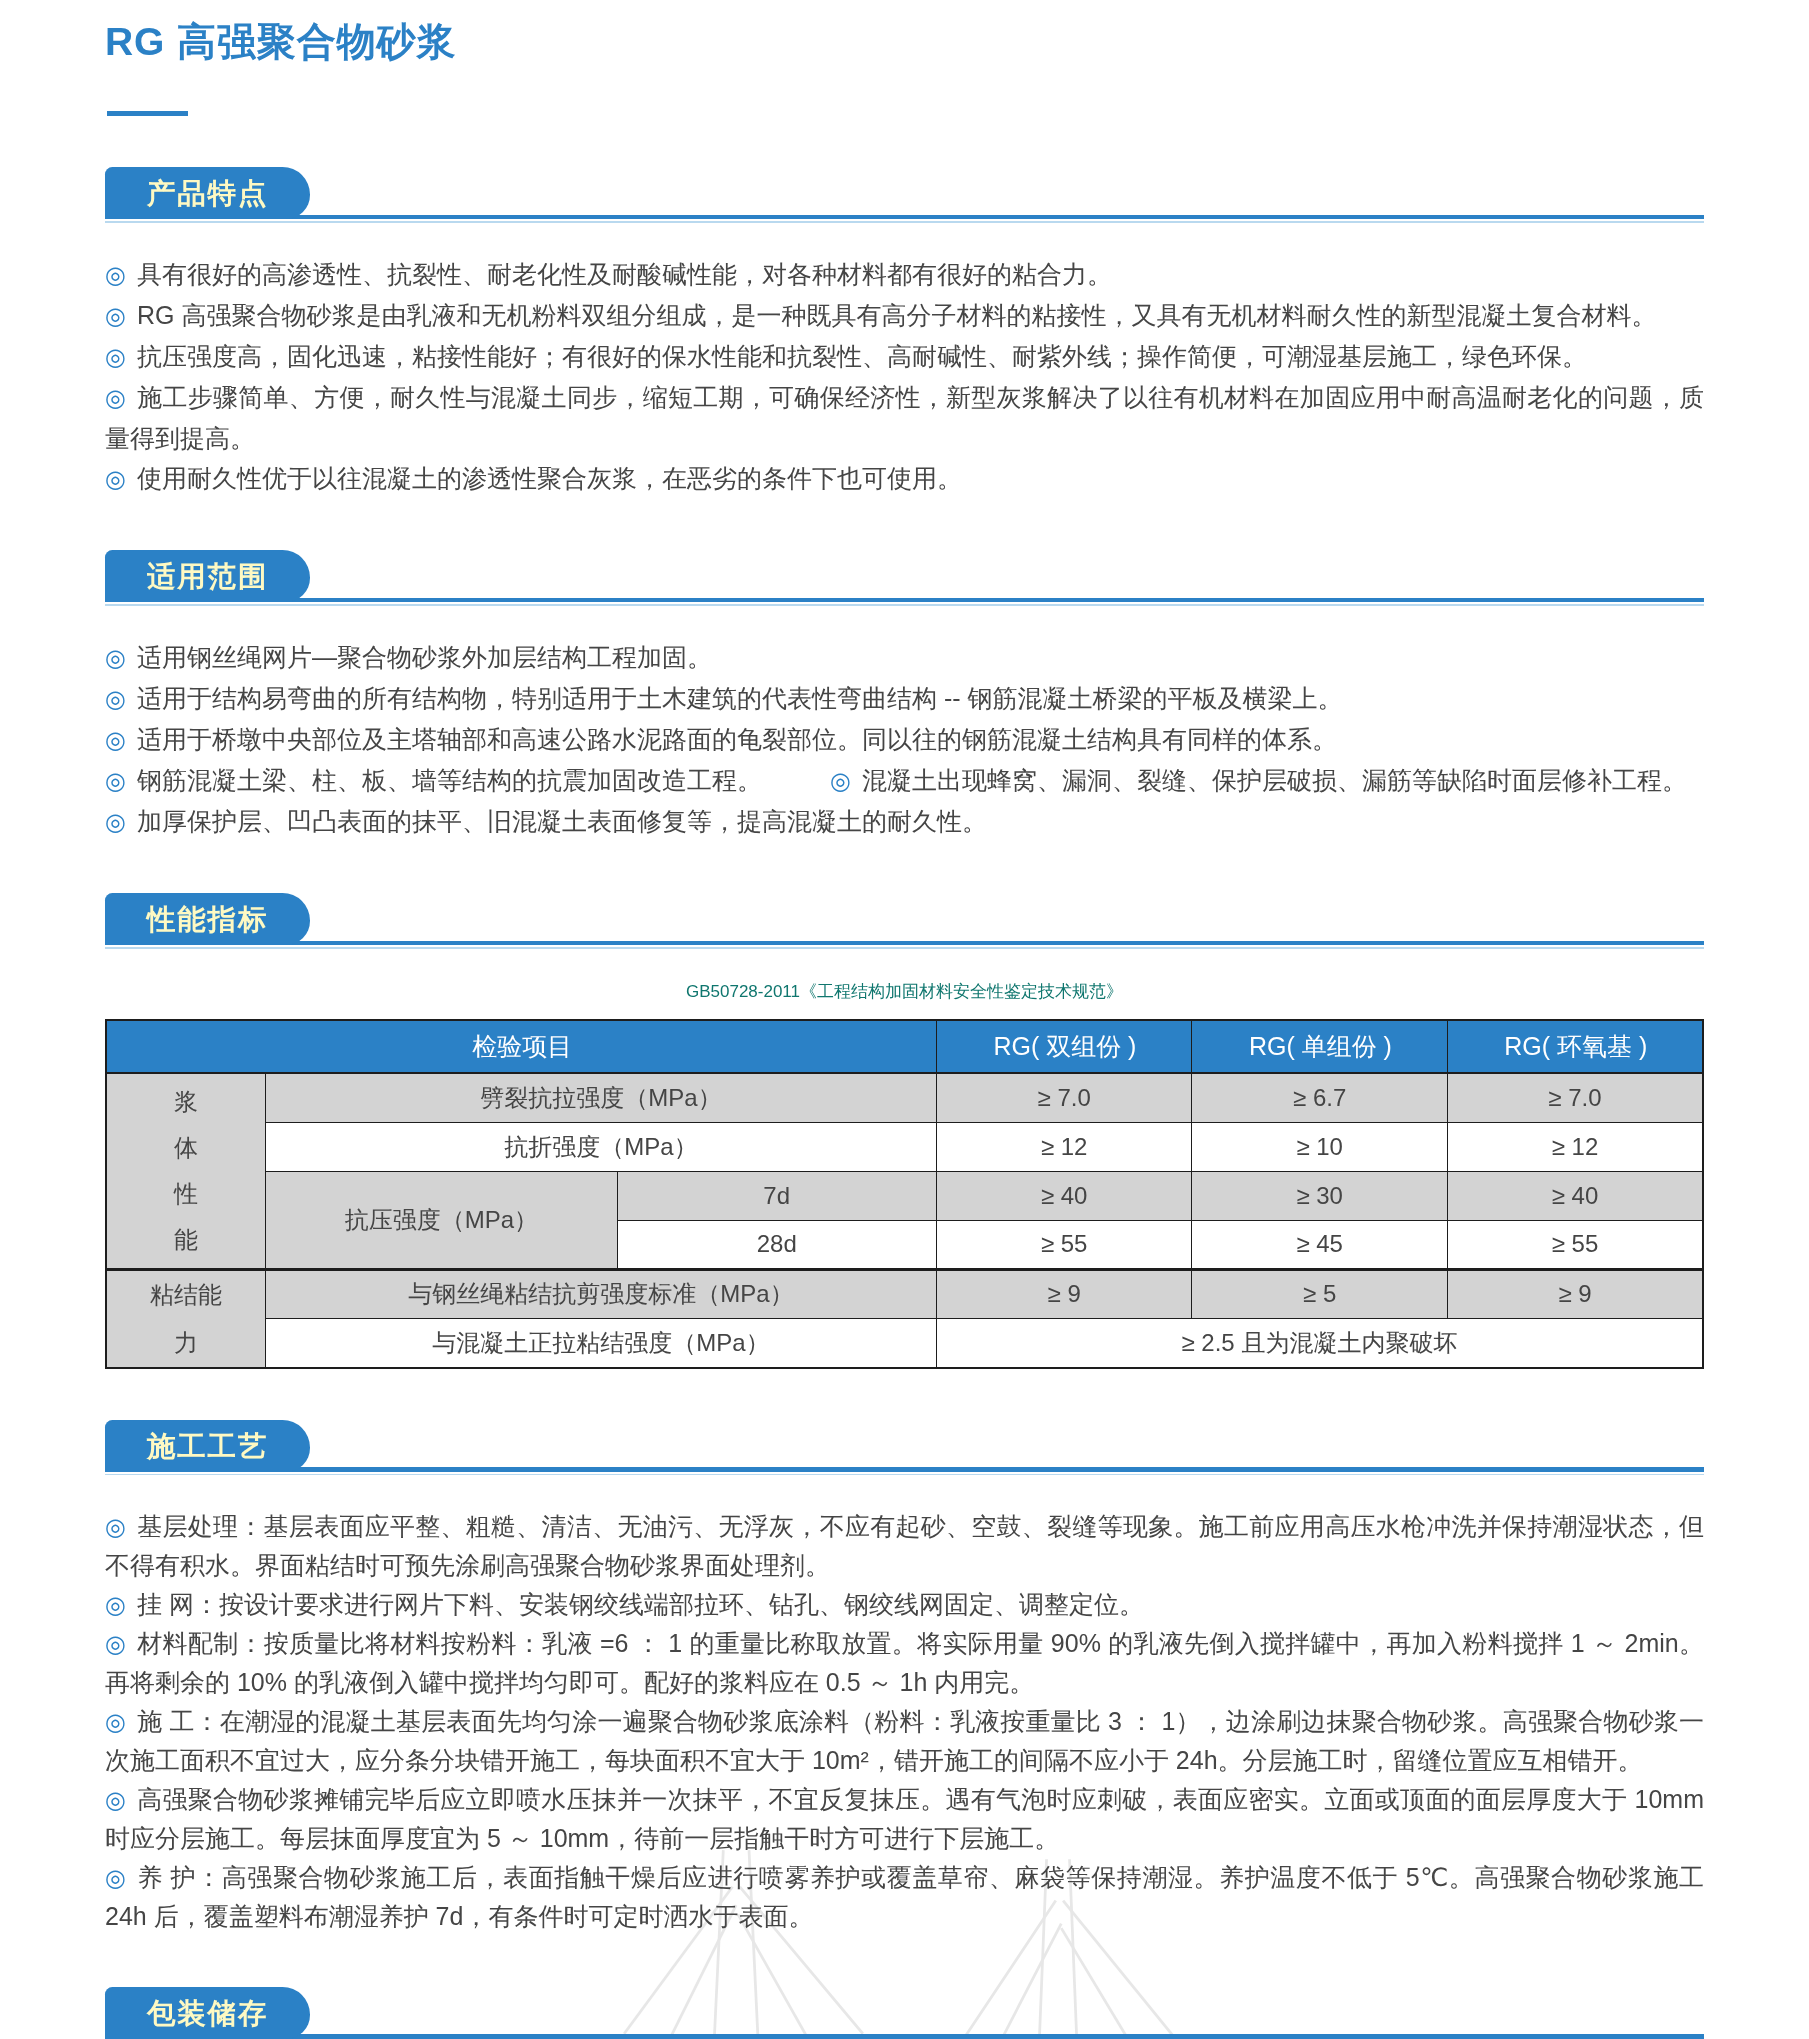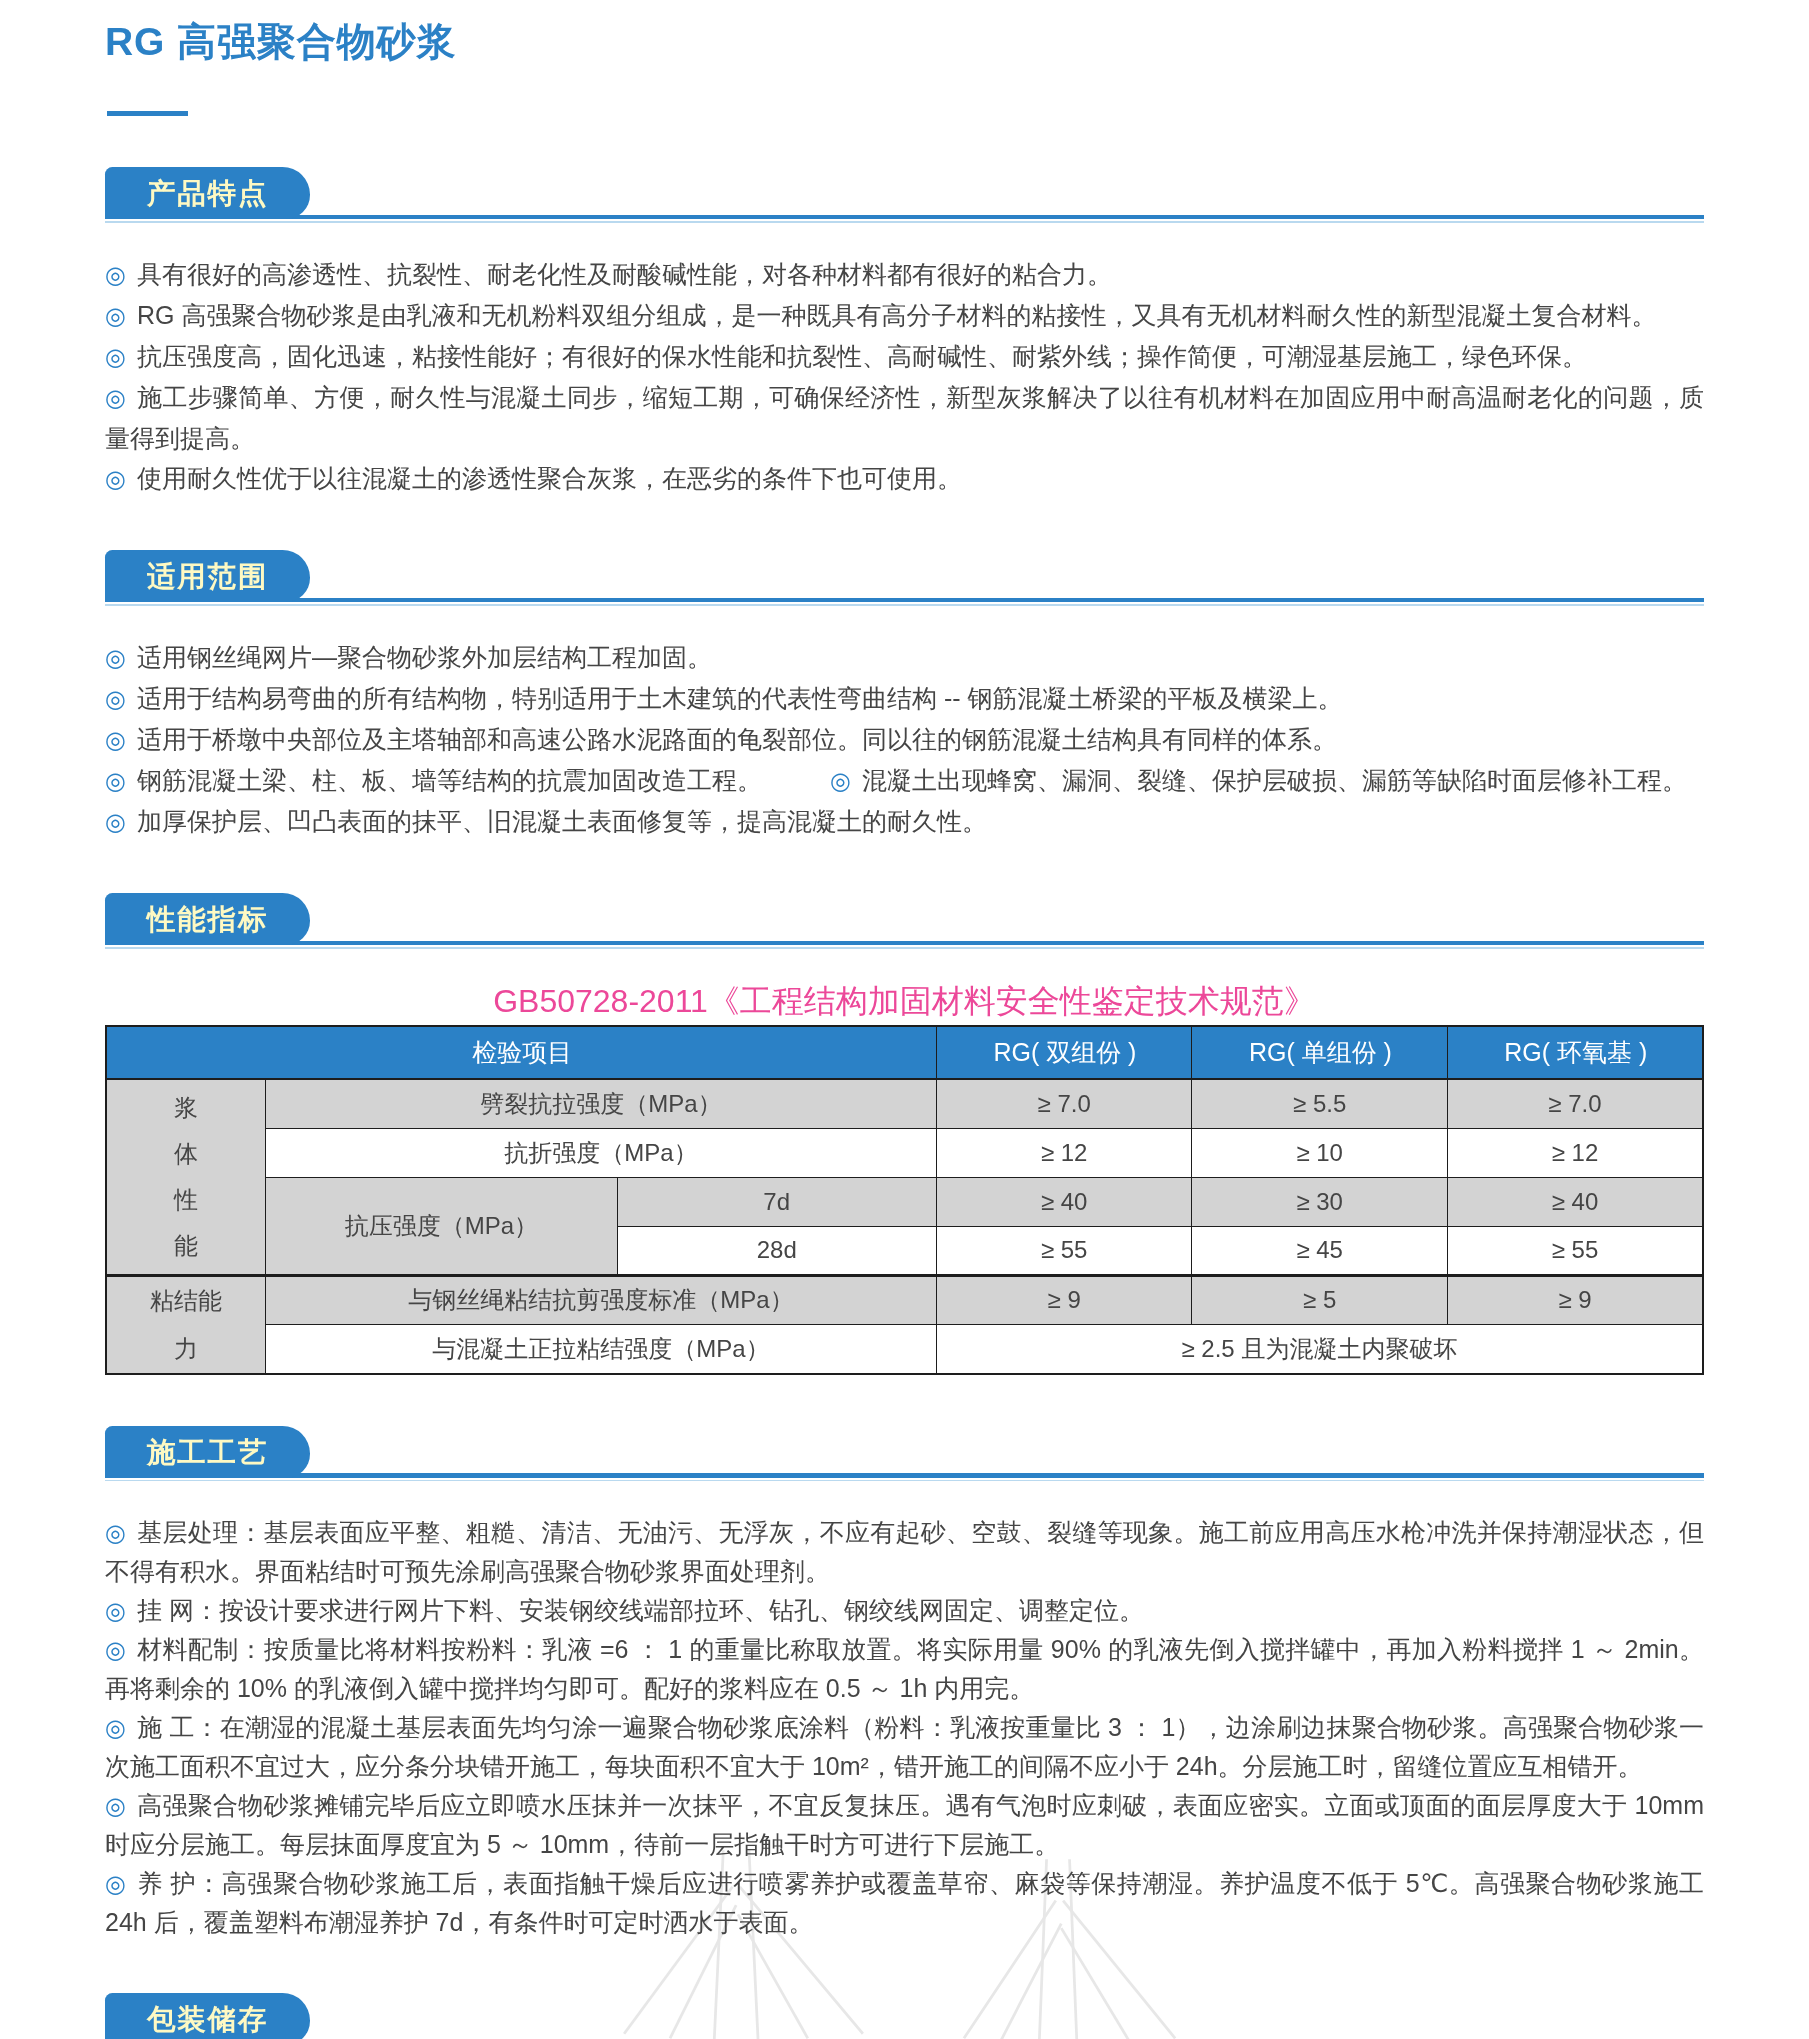--- a/index.html
+++ b/index.html
@@ -67,23 +67,23 @@
   }
   .mk{
     color:var(--blue);
     margin-right:11px;
     font-size:24px;
   }
   .mk2{margin-left:68px;}
 
   .tbl-caption{
     text-align:center;
-    font-size:32px;
-    color:#ec4899;
-    margin:26px 0 1px 0;
+    font-size:17px;
+    color:#0f766e;
+    margin:26px 0 16px 0;
   }
   table.perf{
     width:100%;
     border-collapse:collapse;
     border:2.8px solid var(--bdr);
     table-layout:fixed;
   }
   table.perf th, table.perf td{
     border:1.8px solid var(--bdr);
     text-align:center;
@@ -180,21 +180,21 @@
             <tr>
           <th colspan="3">检验项目</th>
           <th>RG( 双组份 )</th>
           <th>RG( 单组份 )</th>
           <th>RG( 环氧基 )</th>
         </tr>
         <tr>
           <td class="grp" rowspan="4"><span class="gspan g1">浆体性能</span></td>
           <td colspan="2" class="gray">劈裂抗拉强度（MPa）</td>
           <td class="gray">≥ 7.0</td>
-          <td class="gray">≥ 5.5</td>
+          <td class="gray">≥ 6.7</td>
           <td class="gray">≥ 7.0</td>
         </tr>
         <tr>
           <td colspan="2">抗折强度（MPa）</td>
           <td>≥ 12</td>
           <td>≥ 10</td>
           <td>≥ 12</td>
         </tr>
         <tr>
           <td class="gray" rowspan="2">抗压强度（MPa）</td>

